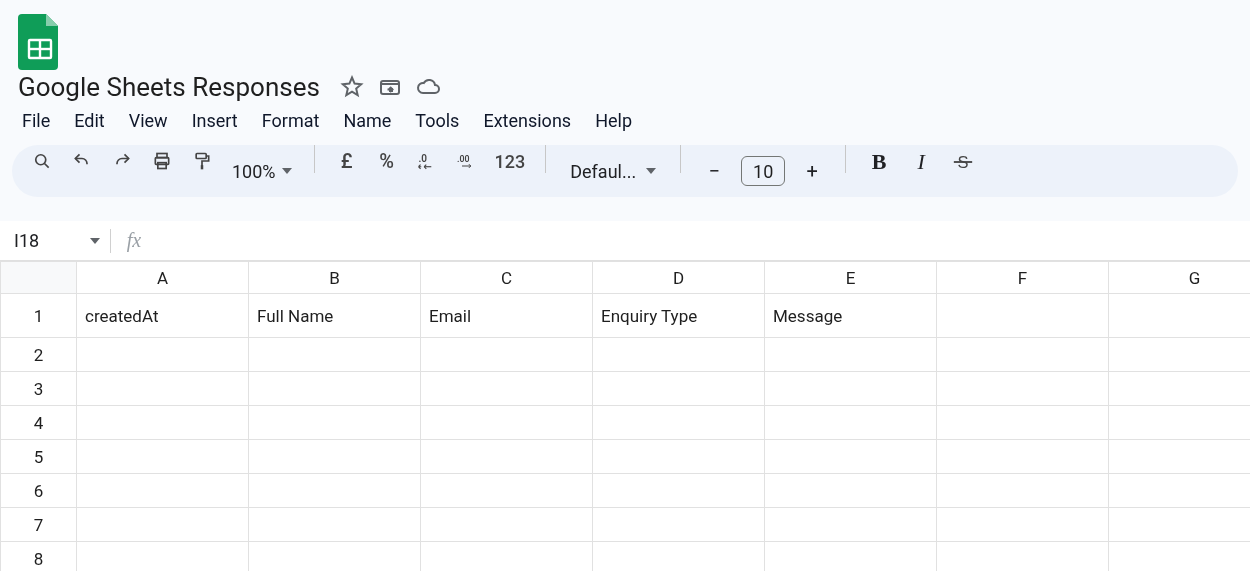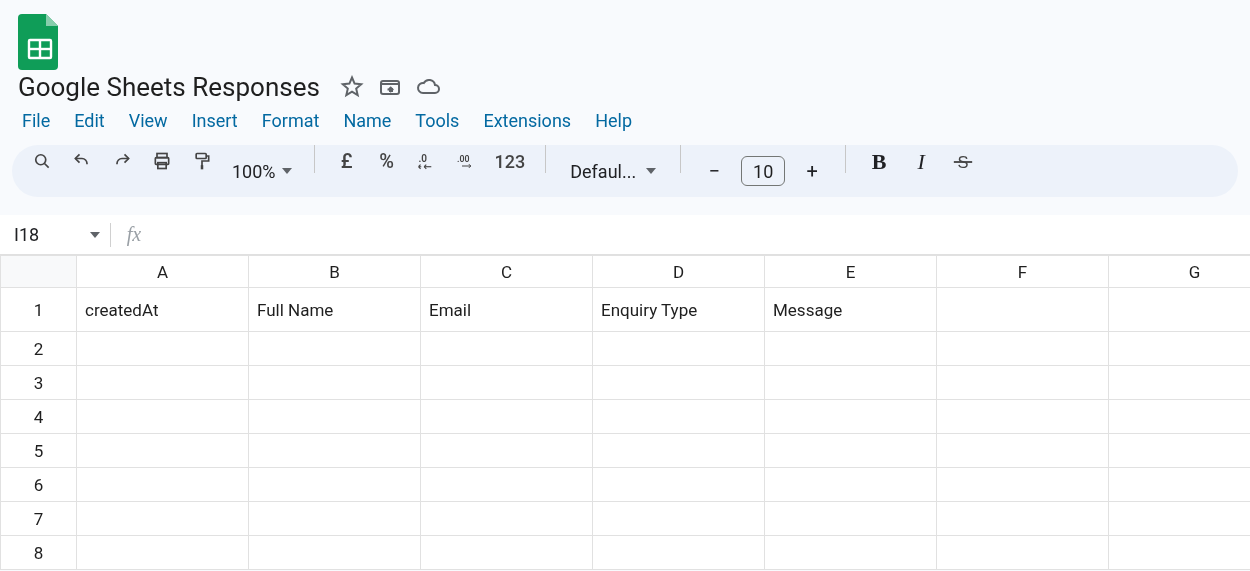--- a/index.html
+++ b/index.html
@@ -7,38 +7,38 @@
   
   
   .header { display: flex; align-items: flex-start; padding: 8px 12px 0 12px; flex-direction: column; }
   .logo-wrap { width: 56px; display:flex; justify-content:center; align-items:flex-start; padding-top:6px;}
   .logo { width: 44px; height: 56px; }
   .title-block { display: flex; flex-direction: column; }
   .title-row { display: flex; align-items: center; gap: 14px; }
   .doc-title { font-size: 26px; font-weight: 400; color: #1f1f1f; padding: 2px 6px; border-radius:4px;}
   .title-icon { width: 24px; height: 24px; color: #444; display:flex; align-items:center; justify-content:center; cursor:pointer; }
   .menu-row { display: flex; gap: 4px; align-items: center; margin-top: 2px; }
-  .menu-item { font-size: 18px; color: #0369a1; padding: 4px 10px; border-radius: 4px; cursor:pointer; }
+  .menu-item { font-size: 18px; color: #0f172a; padding: 4px 10px; border-radius: 4px; cursor:pointer; }
   
   
   .toolbar { margin: 10px 12px 0 12px; background: #edf2fa; border-radius: 28px; height: 52px; display: flex; padding: 0 14px; gap: 8px; }
   .tbtn { min-width: 32px; height: 32px; display:flex; align-items:center; justify-content:center; color:#444; cursor:pointer; border-radius:4px; padding:0 4px;}
   .tbtn svg { width:20px; height:20px; }
   .zoom-group { display:flex; align-items:center; gap:6px; padding:0 6px;}
   .zoom-text { font-size: 18px; color:#202124; }
   .sep { width:1px; height:28px; background:#c7c7c7; margin:0 8px;}
   .font-select { display:flex; align-items:center; gap:10px; font-size:18px; color:#202124; padding:0 8px; cursor:pointer;}
   .font-size-group { display:flex; align-items:center; gap:10px;}
   .font-size-box { border:1px solid #747775; border-radius:6px; width:44px; height:30px; display:flex; align-items:center; justify-content:center; font-size:18px;}
   .fmt-btn { min-width:34px; height:34px; display:flex; align-items:center; justify-content:center; cursor:pointer; border-radius:4px; font-size:20px; color:#202124;}
   .fmt-bold { font-weight:700; font-family: "Times New Roman", serif; font-size:22px;}
   .fmt-italic { font-style:italic; font-family: "Times New Roman", serif; font-size:22px;}
   
   
-  .fx-row { display:flex; align-items:center; height:40px; margin-top:18px; background:#fff; border-bottom:1px solid #e0e0e0;}
+  .fx-row { display:flex; align-items:center; height:40px; margin-top:24px; background:#fff; border-bottom:1px solid #e0e0e0;}
   .name-box { width:110px; height:100%; display:flex; align-items:center; justify-content:space-between; padding:0 10px 0 14px; font-size:18px; color:#202124; cursor:pointer;}
   .name-sep { width:1px; height:24px; background:#d0d0d0;}
   .fx-icon { width:46px; display:flex; align-items:center; justify-content:center; font-style:italic; font-family:serif; color:#9aa0a6; font-size:20px;}
   .fx-input { flex:1; height:100%; border:none; outline:none; font-size:16px; padding:0 6px;}
   
   
   .grid-wrap { background:#fff; }
   .grid { border-collapse: collapse; table-layout:fixed; width:1250px; }
   .grid th, .grid td { border:1px solid #e1e1e1; font-size:17px; font-weight:400; color:#1f1f1f; }
   .corner { width:76px; height:32px; background:#f8f9fa; border-top:none; border-left:none; border-bottom:2px solid #bdbdbd;}

